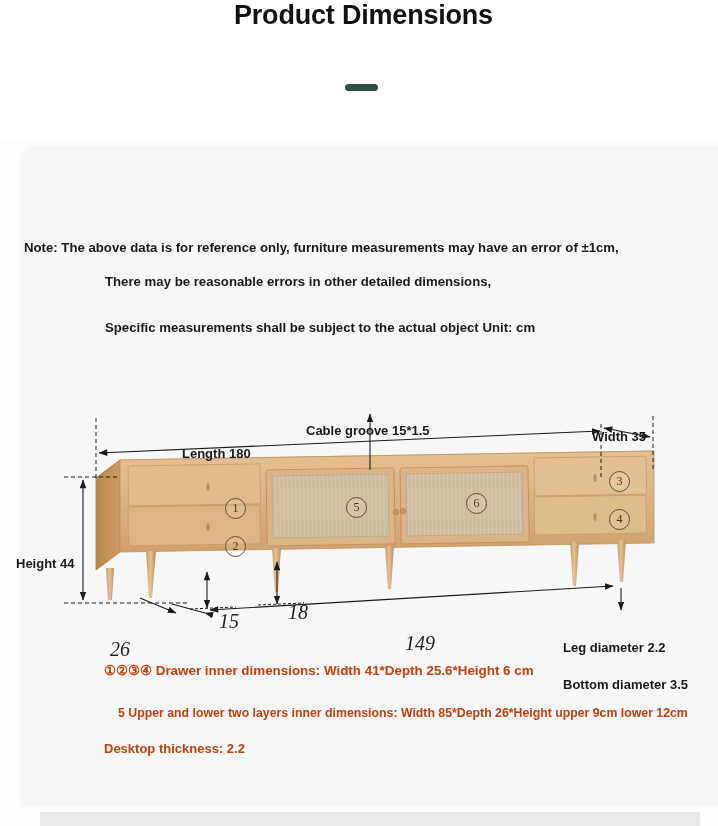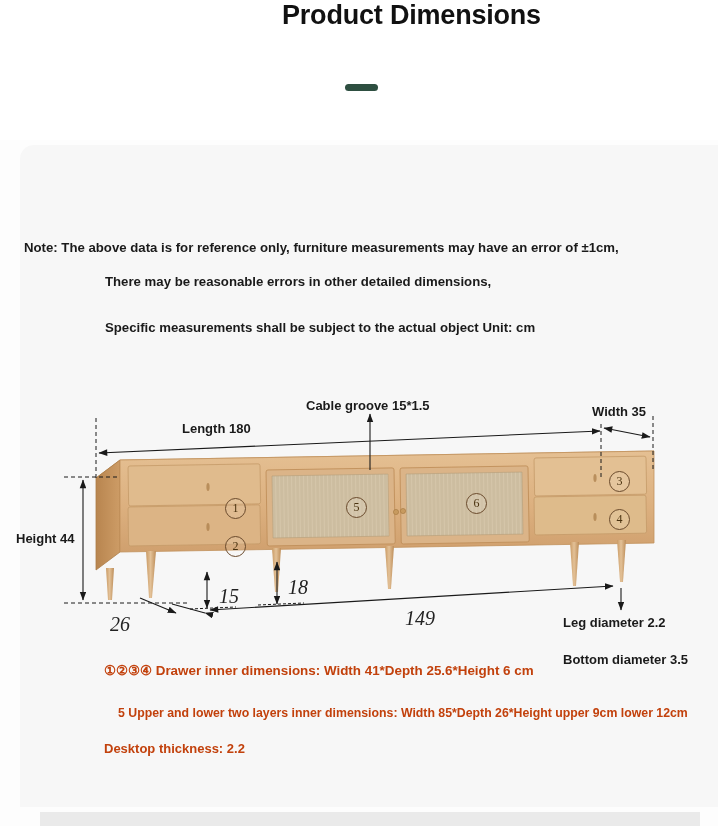--- a/index.html
+++ b/index.html
@@ -27,21 +27,20 @@
   #page-title {
     position: absolute;
     left: 234px;
     top: 0px;
     width: 300px;
     font-size: 27px;
     font-weight: bold;
     color: #111111;
     line-height: 31px;
     letter-spacing: -0.2px;
-    margin-left: 48px;
   }
   #title-divider {
     position: absolute;
     left: 345px;
     top: 84px;
     width: 33px;
     height: 7px;
     border-radius: 4px;
     background: #2e4f41;
   }
@@ -75,20 +74,21 @@
   }
   #note-1 { left: 24px; top: 240px; }
   #note-2 { left: 105px; top: 274px; }
   #note-3 { left: 105px; top: 320px; }
 
   
   .dim-label {
     position: absolute;
     color: #1a1a1a;
     white-space: nowrap;
+    margin-top: 25px;
   }
   .dim-bold {
     font-weight: bold;
     font-size: 13px;
   }
   .dim-num {
     font-size: 20px;
     font-weight: normal;
     color: #222222;
     font-family: "Liberation Serif", serif;

